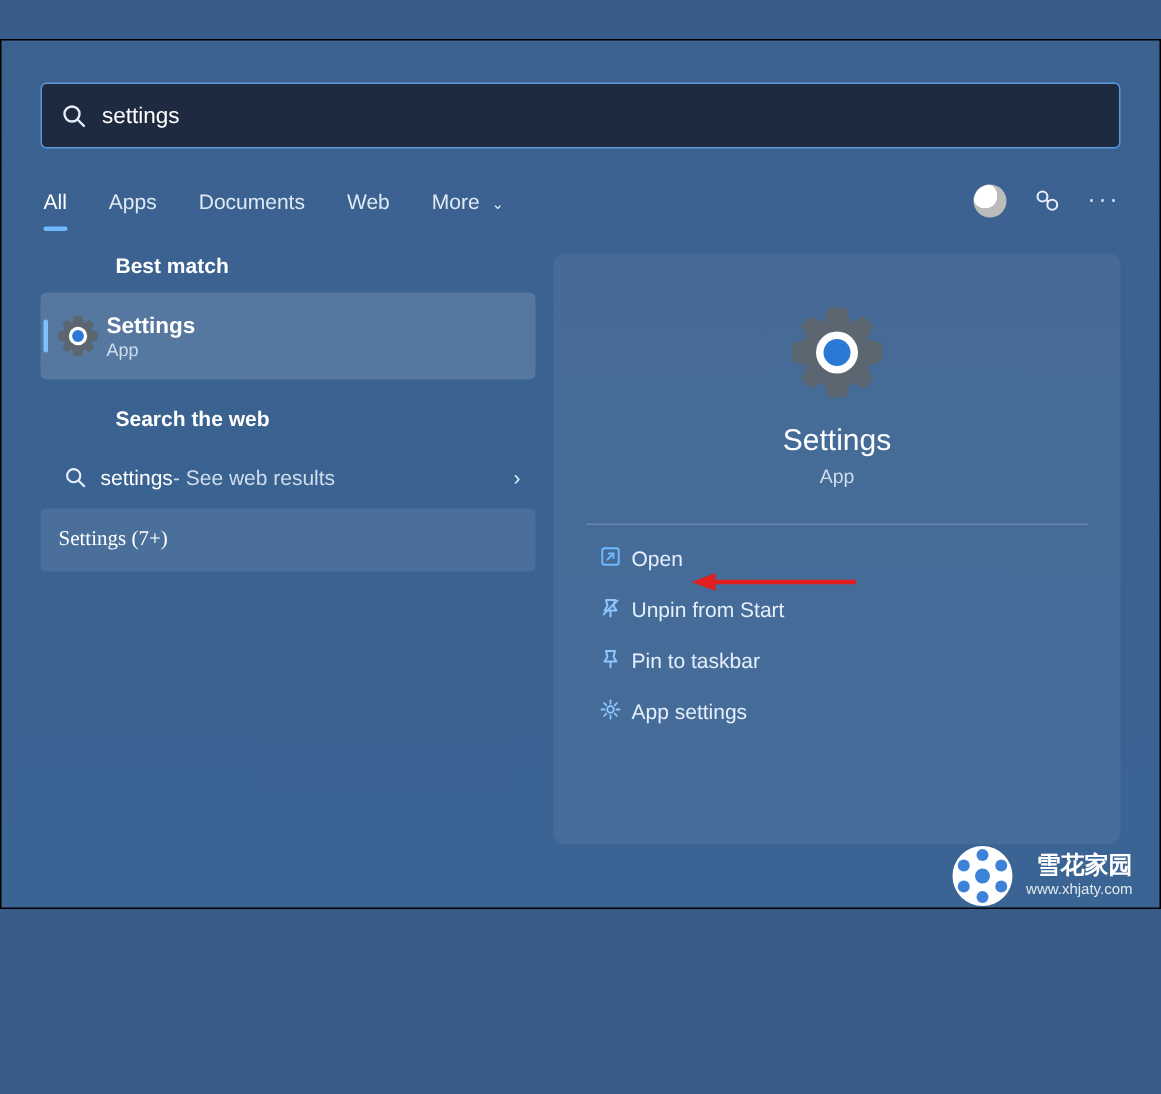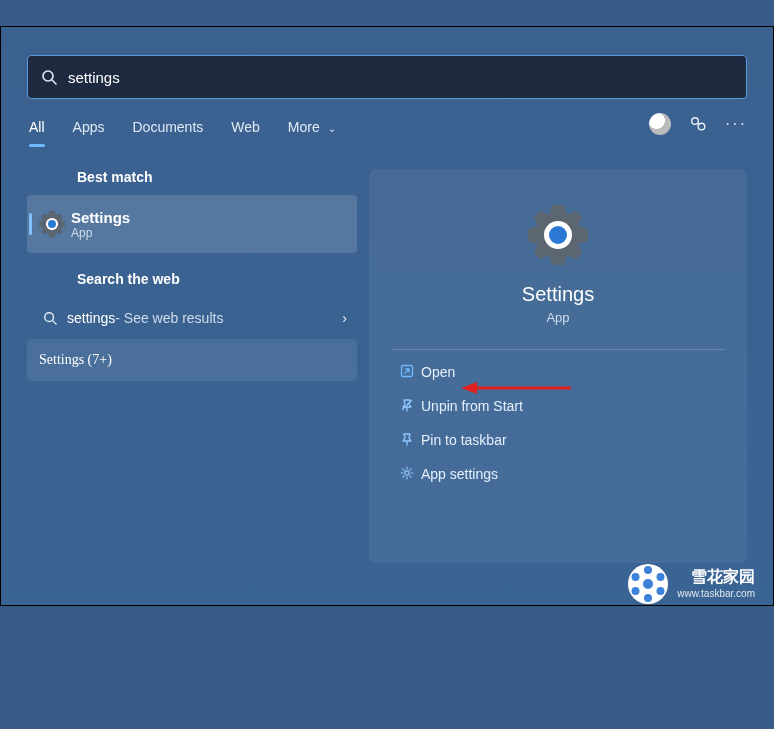--- a/index.html
+++ b/index.html
@@ -41,21 +41,21 @@
     font-size: 15px;
     outline: none;
     padding-left: 8px;
   }
   
   .tabs {
     position: absolute;
     left: 26px; right: 26px; top: 86px;
     height: 42px;
     display: flex;
-    align-items: flex-start;
+    align-items: center;
     font-size: 14px;
   }
   .tab {
     margin-right: 24px;
     color: #dfe9f4;
     cursor: pointer;
     position: relative;
     padding: 6px 2px;
   }
   .tab.active { color: #fff; font-weight: 500; }
@@ -320,17 +320,17 @@
         <circle cx="21" cy="7" r="4"></circle>
         <circle cx="21" cy="35" r="4"></circle>
         <circle cx="8.5" cy="14" r="4"></circle>
         <circle cx="33.5" cy="14" r="4"></circle>
         <circle cx="8.5" cy="28" r="4"></circle>
         <circle cx="33.5" cy="28" r="4"></circle>
       </g>
     </svg>
     <div class="wm-txt">
       <div class="wm-cn">雪花家园</div>
-      <div class="wm-en">www.taskbar.com</div>
+      <div class="wm-en">www.xhjaty.com</div>
     </div>
   </div>
 
 </div>
 
 </body></html>

